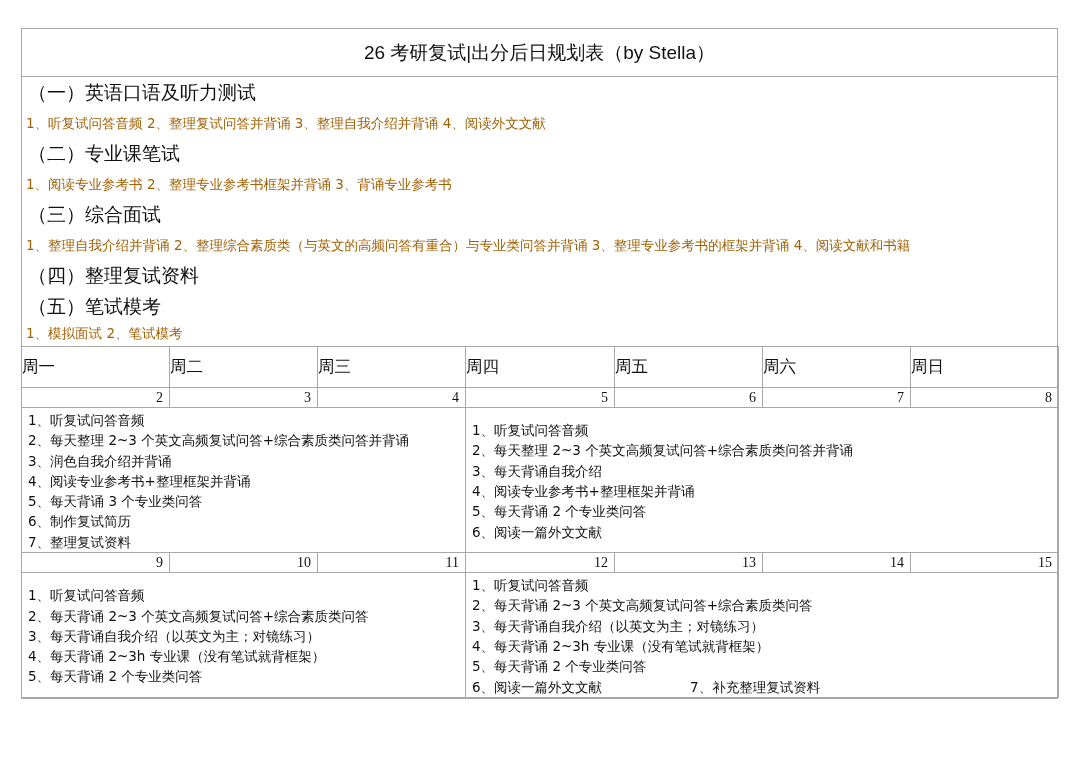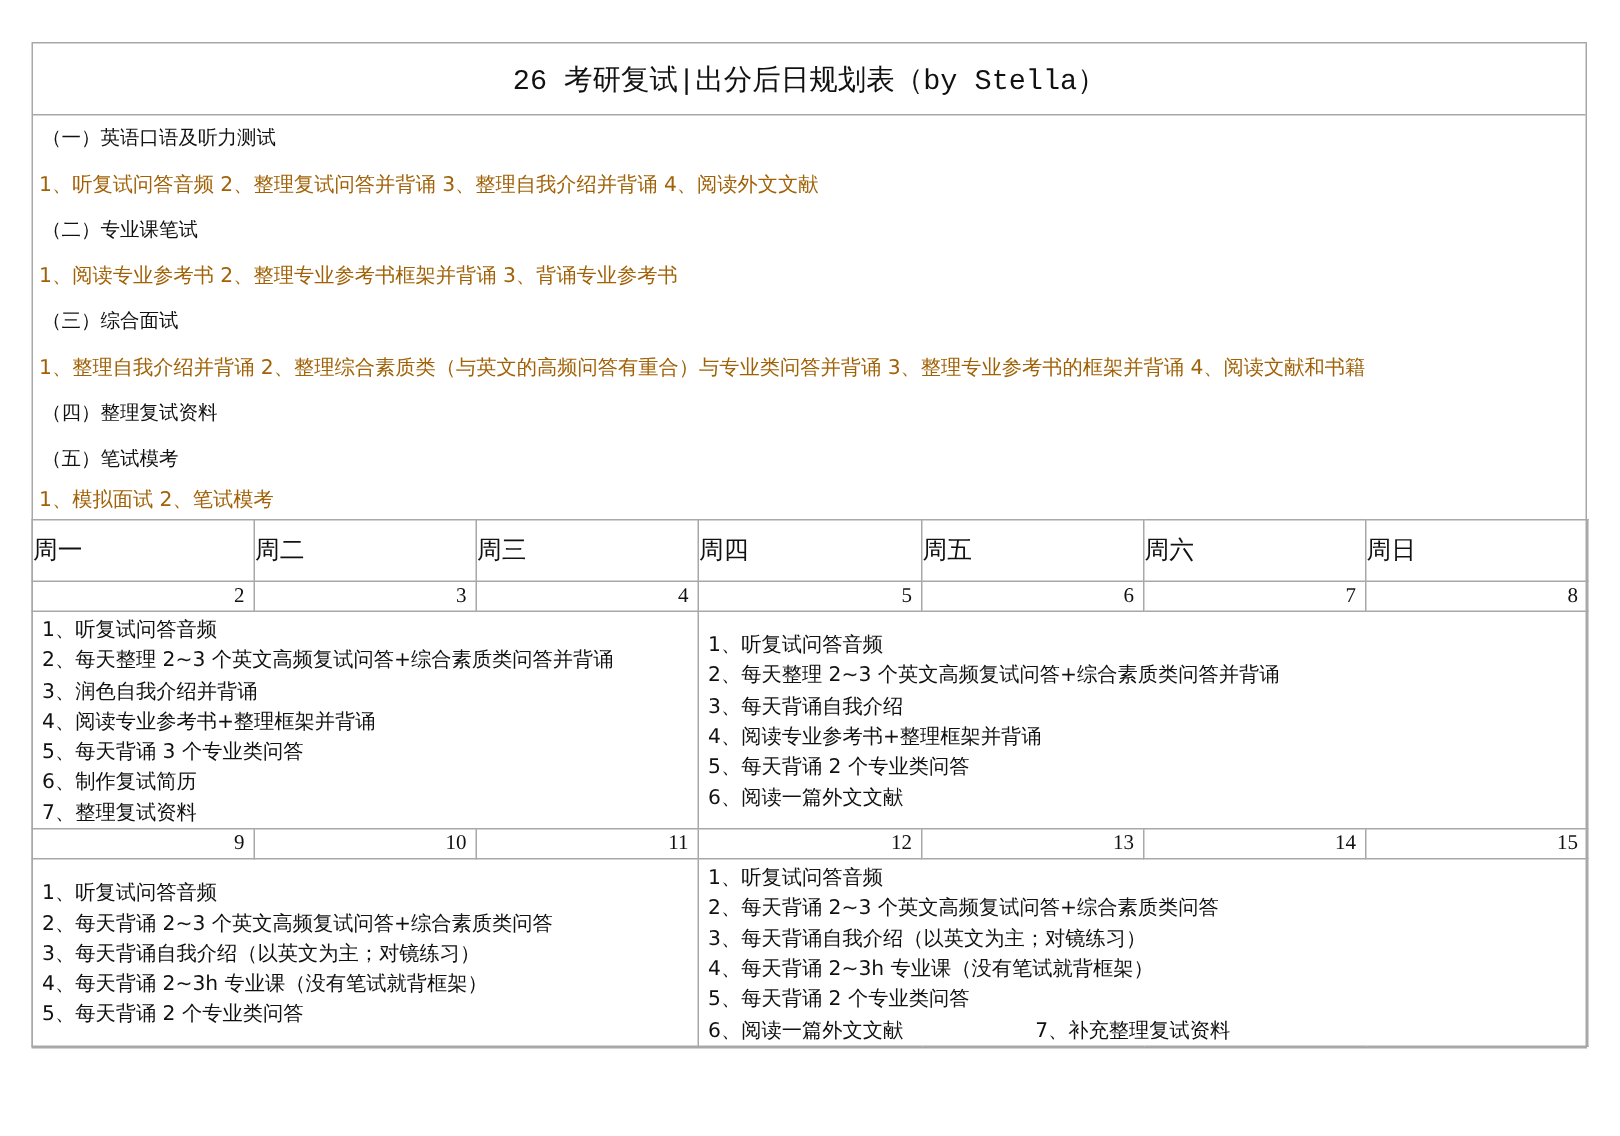--- a/index.html
+++ b/index.html
@@ -1,22 +1,22 @@
 <!DOCTYPE html>
 <html><head>
 <meta charset="utf-8">
 <style>
   html, body { margin:0; padding:0; background:#ffffff; }
   body { width:1080px; height:757px; position:relative; overflow:hidden;
          font-family:"DejaVu Sans","Liberation Sans",sans-serif; color:#1a1a1a; }
   .sheet { position:absolute; left:21px; top:28px; width:1037px; border:1px solid #a8a8a8; box-sizing:border-box; }
   .title-row { height:47px; border-bottom:1px solid #a8a8a8; display:flex; align-items:center; justify-content:center;
-               font-family:Liberation Mono, monospace; font-size:19px; color:#111; }
+               font-family:Liberation Sans, sans-serif; font-size:19px; color:#111; }
   .intro { padding:0; }
-  .sec-head { font-size:13px; height:31px; line-height:31px; padding-left:6px; color:#111; }
+  .sec-head { font-size:19px; height:31px; line-height:31px; padding-left:6px; color:#111; }
   .sec-body { font-size:13.5px; height:30px; line-height:30px; padding-left:4px; color:#a16207; white-space:nowrap; }
   table.week { border-collapse:collapse; width:1037px; margin-left:-1px; table-layout:fixed; }
   table.week td { border:1px solid #a8a8a8; padding:0; }
   .day-head td { height:40px; text-align:left; font-size:16.5px; color:#111; }
   .date-row td { height:19px; text-align:right; padding-right:6px !important;
                  font-family:"Liberation Serif","DejaVu Serif",serif; font-size:14px; line-height:19px; color:#111; }
   .task-cell { vertical-align:top; font-size:13.5px; line-height:20.3px; padding:2px 0 0 6px !important; color:#111; }
   .task-cell.center { vertical-align:middle; }
   .task-line { white-space:nowrap; }
   .gap { display:inline-block; width:88px; }

